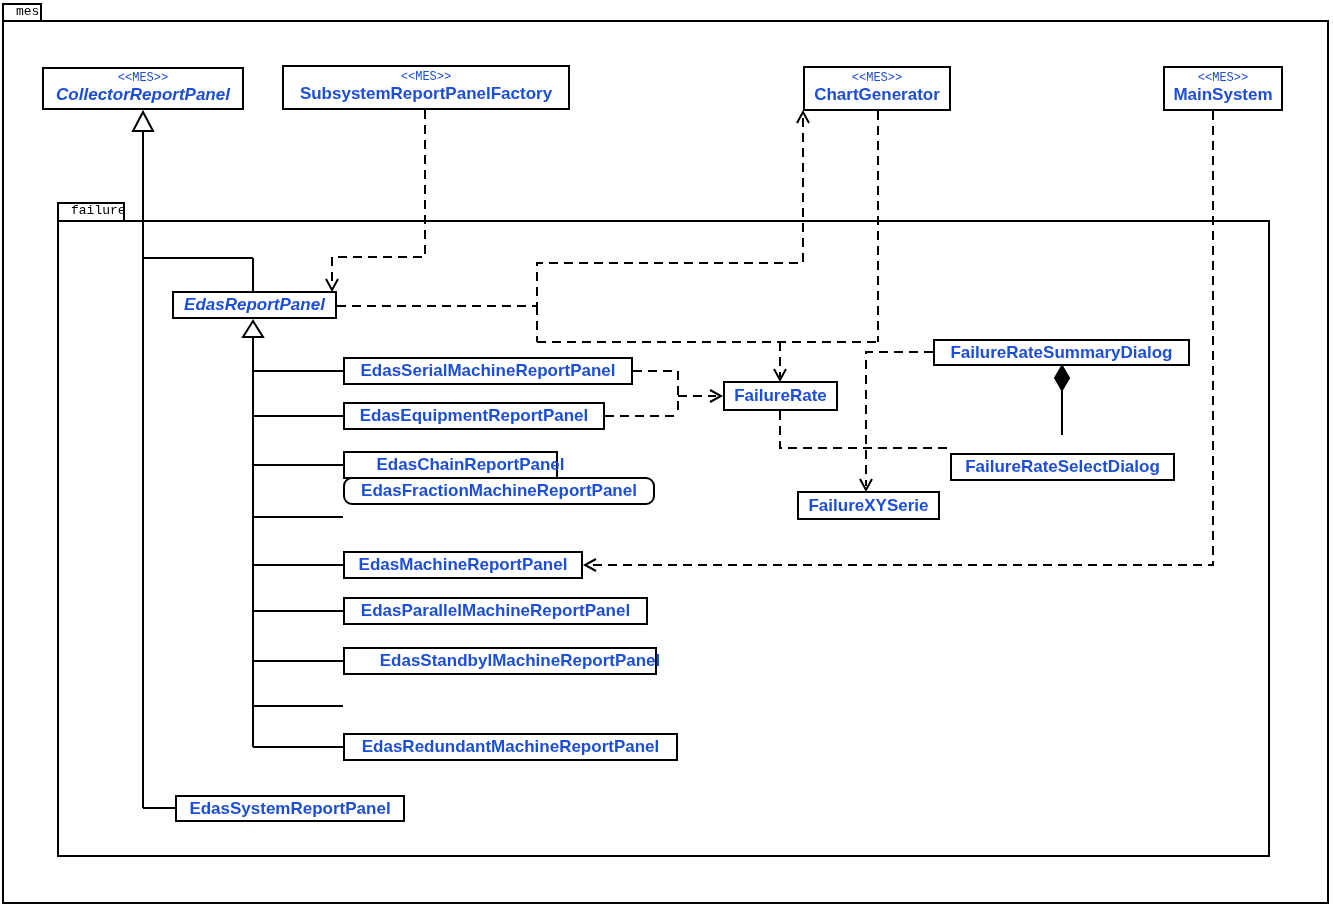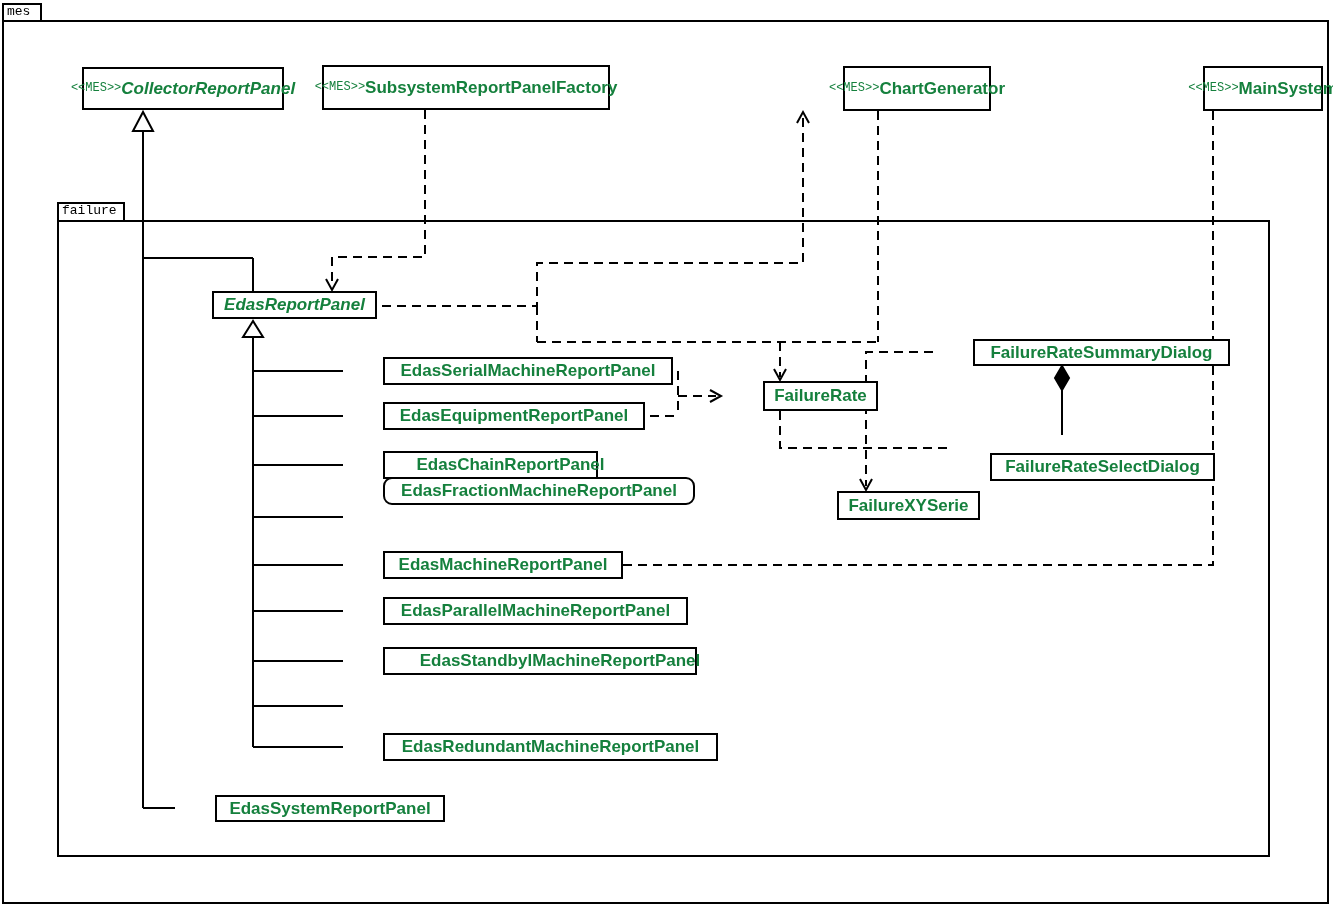--- a/index.html
+++ b/index.html
@@ -2,23 +2,23 @@
 <html><head>
 <meta charset="utf-8">
 <style>
   html,body{margin:0;padding:0;background:#ffffff;}
   #canvas{position:relative;width:1333px;height:907px;background:#ffffff;overflow:hidden;
           font-family:"Liberation Sans",sans-serif;}
   #wires{position:absolute;left:0;top:0;z-index:1;}
   .pkg-body{position:absolute;border:2px solid #000;background:transparent;z-index:0;box-sizing:border-box;}
   .pkg-tab{position:absolute;border:2px solid #000;background:#fff;z-index:0;box-sizing:border-box;
            font-family:"Liberation Mono","DejaVu Sans Mono",monospace;font-size:13px;line-height:14px;
-           padding:0 3px;color:#000;}
+           padding:0 12px;color:#000;}
   .cls{position:absolute;border:2px solid #000;background:#fff;z-index:2;box-sizing:border-box;
-       display:flex;align-items:center;justify-content:center;color:#15803d;margin-left:40px;}
+       display:flex;flex-direction:column;align-items:center;justify-content:center;color:#1d4ed8;}
   .cls .stereo{font-family:"Liberation Mono","DejaVu Sans Mono",monospace;font-size:12px;line-height:13px;
                font-weight:normal;letter-spacing:0px;}
   .cls .cname{font-size:17px;font-weight:bold;line-height:20px;white-space:nowrap;}
   .cls.abstract .cname{font-style:italic;}
 </style>
 </head>
 <body>
 
 <div id="canvas">
 

